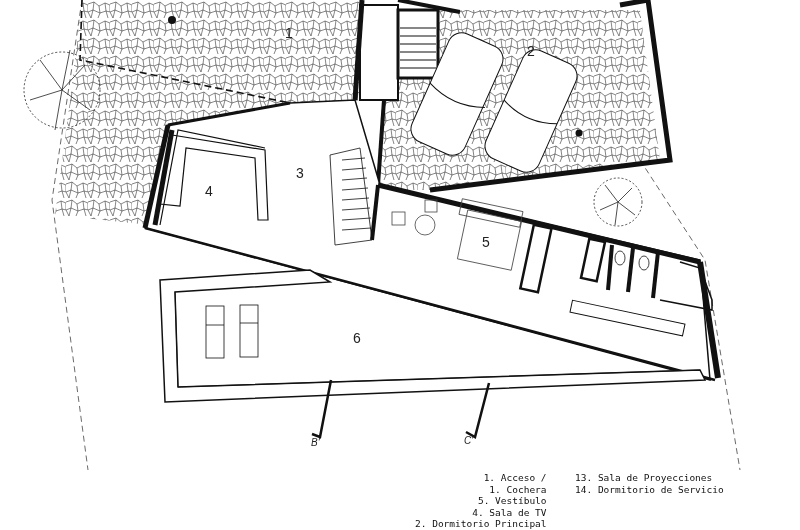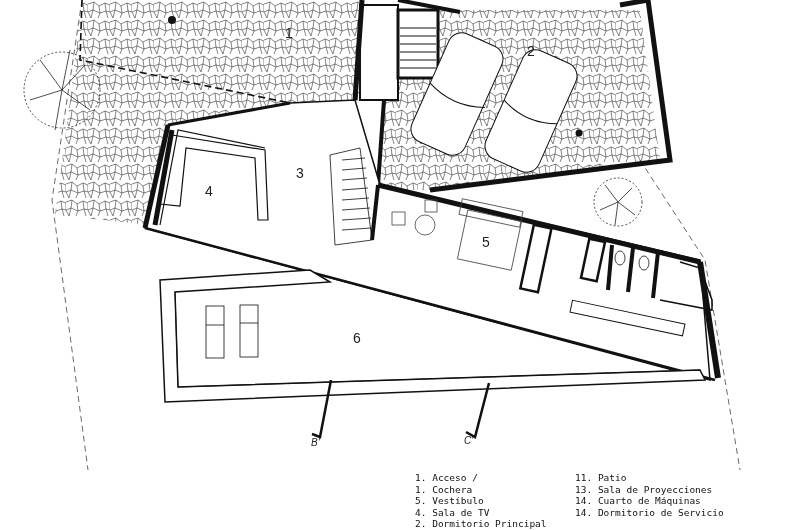--- a/index.html
+++ b/index.html
@@ -128,25 +128,23 @@
   <text class="room-num" x="527" y="56">2</text>
   <text class="room-num" x="296" y="178">3</text>
   <text class="room-num" x="205" y="196">4</text>
   <text class="room-num" x="482" y="247">5</text>
   <text class="room-num" x="353" y="343">6</text>
 
   <text class="sec" x="311" y="446">B'</text>
   <text class="sec" x="464" y="444">C'</text>
 </svg>
 
-<div class="legend" style="left:415px;">
+<div class="legend" style="left:415px;text-align:right;">
   <div>1. Acceso /</div>
   <div>1. Cochera</div>
   <div>5. Vestíbulo</div>
   <div>4. Sala de TV</div>
   <div>2. Dormitorio Principal</div>
 </div>
 <div class="legend" style="left:575px;">
-  <div>11. Patio</div>
   <div>13. Sala de Proyecciones</div>
-  <div>14. Cuarto de Máquinas</div>
   <div>14. Dormitorio de Servicio</div>
 </div>
 
 </body></html>

